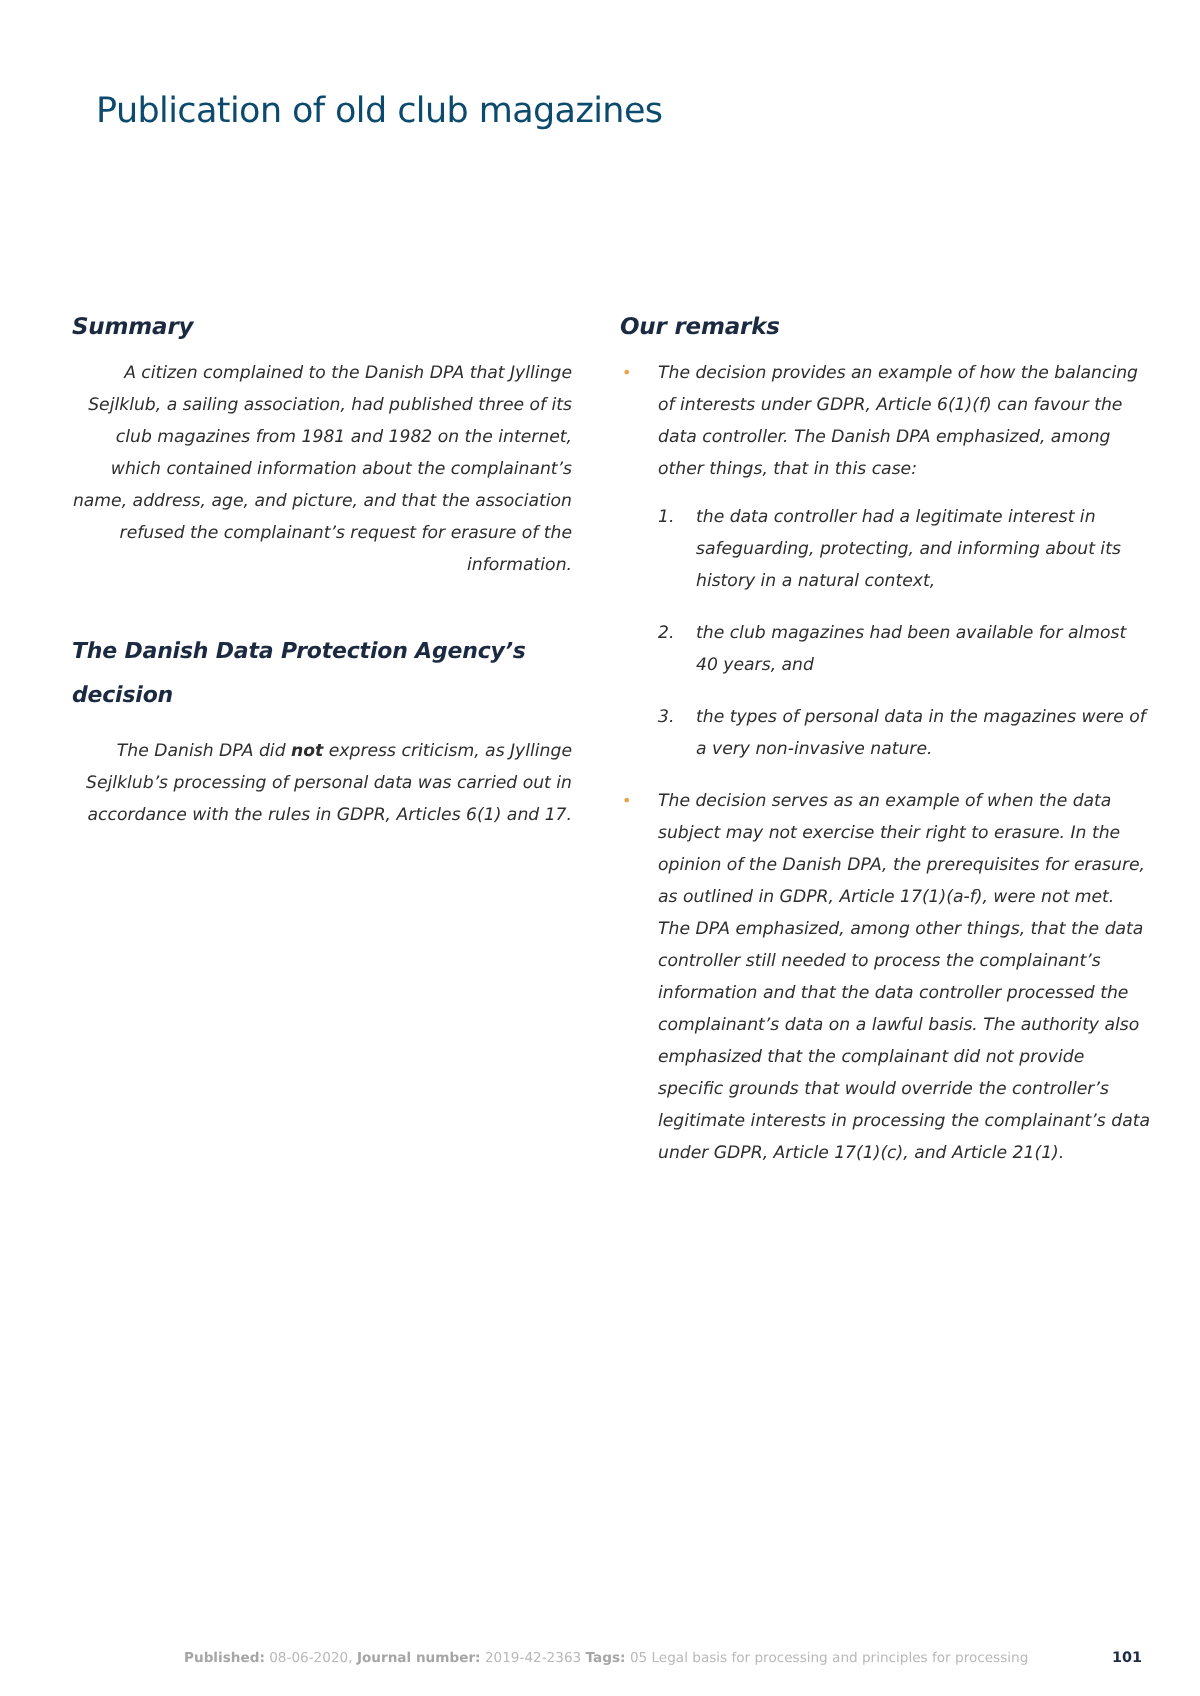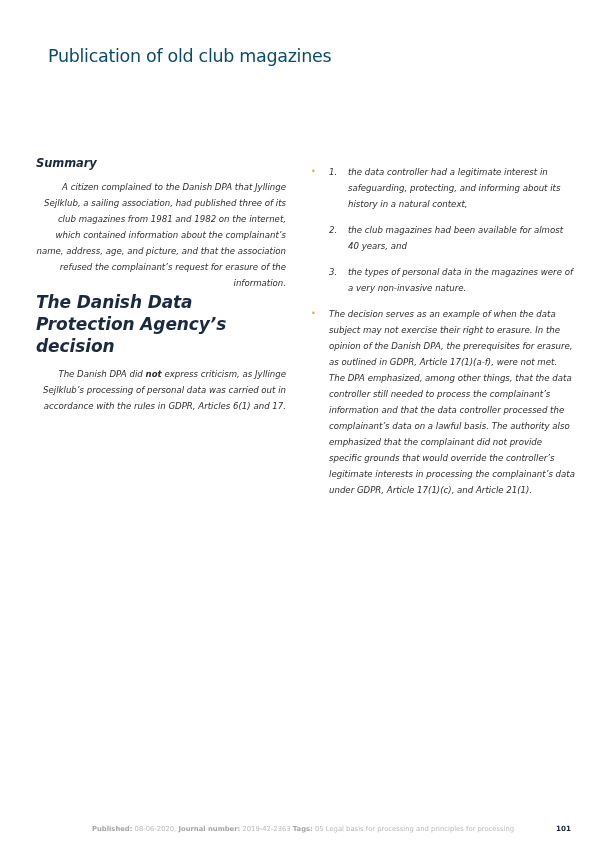--- a/index.html
+++ b/index.html
@@ -4,21 +4,21 @@
   <style>
     html, body { margin: 0; padding: 0; background: #ffffff; }
     body { width: 600px; height: 848px; position: relative; overflow: hidden;
       font-family: "DejaVu Sans", sans-serif; color: #2b2b2b; }
     .page-title { position: absolute; left: 36px; top: 34px; font-size: 17.5px; font-weight: normal;
       color: #0c4a6e; letter-spacing: -0.3px; margin: 12px; }
     .col { position: absolute; top: 156px; font-style: italic; }
     .col-left { left: 36px; width: 250px; }
     .col-right { left: 310px; width: 265px; }
     h2 { font-size: 11.5px; font-weight: bold; color: #1b2a40; margin: 0 0 9px 0; letter-spacing: -0.1px; }
-    h2.decision { line-height: 22px; font-size: 17px; }
+    h2.decision { margin-top: 24px; line-height: 22px; font-size: 11px; }
     p { font-size: 8.6px; line-height: 16px; margin: 0; color: #2e2e2e; text-align: right; }
     ul.bullets { list-style: none; margin: 0; padding: 0; }
     ul.bullets > li { position: relative; padding-left: 19px; font-size: 8.6px; line-height: 16px; margin-bottom: 10px; color: #2e2e2e; }
     ul.bullets > li .dot { position: absolute; left: 1px; top: 0; color: #e8a24a; font-size: 8px; }
     ol.numbered { list-style: none; margin: 8px 0 0 0; padding: 0; }
     ol.numbered li { position: relative; padding-left: 19px; margin-bottom: 10px; font-size: 8.6px; line-height: 16px; }
     ol.numbered li .num { position: absolute; left: 0; top: 0; }
     .footer { position: absolute; top: 825px; left: 92px; font-size: 6.8px; color: #b9b9b9; white-space: nowrap; }
     .footer b { color: #a6a6a6; }
     .page-num { position: absolute; top: 824px; left: 556px; font-size: 7.2px; color: #1b2a40; font-weight: bold; text-align: right; }
@@ -30,23 +30,25 @@
 
 <div class="col col-left">
   <h2>Summary</h2>
   <p>A citizen complained to the Danish DPA that Jyllinge Sejlklub, a sailing association, had published three of its club magazines from 1981 and 1982 on the internet, which contained information about the complainant’s name, address, age, and picture, and that the association refused the complainant’s request for erasure of the information.</p>
 
   <h2 class="decision">The Danish Data Protection Agency’s decision</h2>
   <p><span>The Danish DPA did </span><b>not</b><span> express criticism, as Jyllinge Sejlklub’s processing of personal data was carried out in accordance with the rules in GDPR, Articles 6(1) and 17.</span></p>
 </div>
 
 <div class="col col-right">
+  <h2>Our remarks</h2>
   <ul class="bullets">
     <li>
       <span class="dot" style="color: rgb(232, 162, 74);">•</span>
+      <span>The decision provides an example of how the balancing of interests under GDPR, Article 6(1)(f) can favour the data controller. The Danish DPA emphasized, among other things, that in this case:</span>
       <ol class="numbered">
         <li><span class="num">1.</span><span>the data controller had a legitimate interest in safeguarding, protecting, and informing about its history in a natural context,</span></li>
         <li><span class="num">2.</span><span>the club magazines had been available for almost 40 years, and</span></li>
         <li><span class="num">3.</span><span>the types of personal data in the magazines were of a very non-invasive nature.</span></li>
       </ol>
     </li>
     <li>
       <span class="dot" style="color: rgb(232, 162, 74);">•</span>
       <span>The decision serves as an example of when the data subject may not exercise their right to erasure. In the opinion of the Danish DPA, the prerequisites for erasure, as outlined in GDPR, Article 17(1)(a-f), were not met. The DPA emphasized, among other things, that the data controller still needed to process the complainant’s information and that the data controller processed the complainant’s data on a lawful basis. The authority also emphasized that the complainant did not provide specific grounds that would override the controller’s legitimate interests in processing the complainant’s data under GDPR, Article 17(1)(c), and Article 21(1).</span>
     </li>

